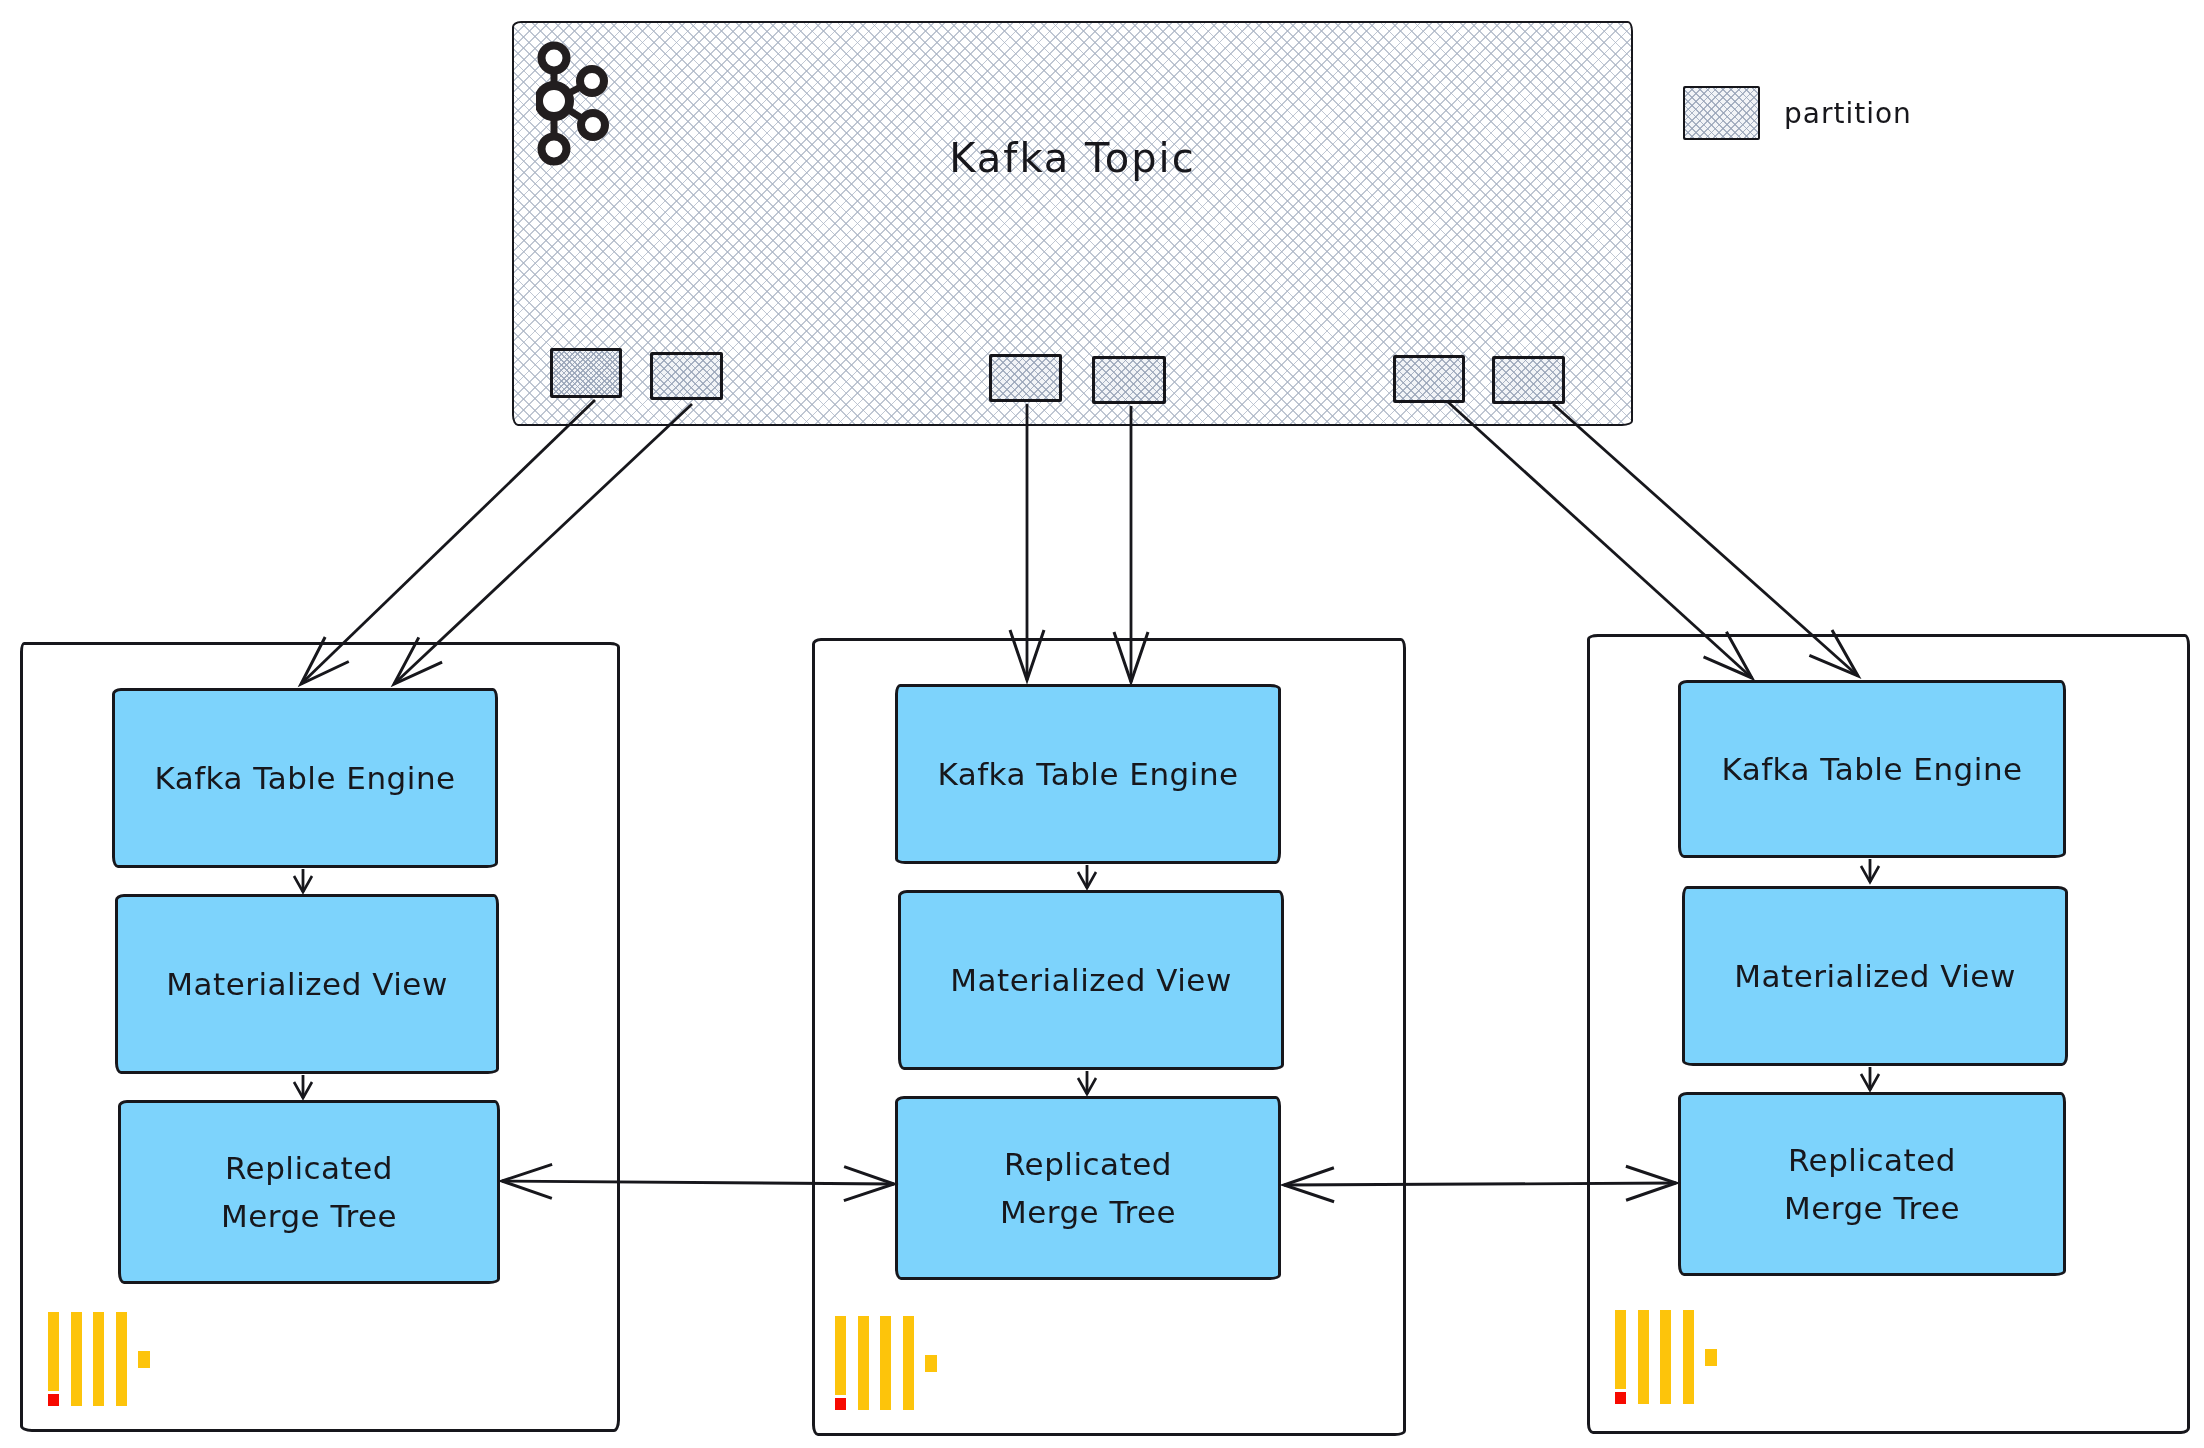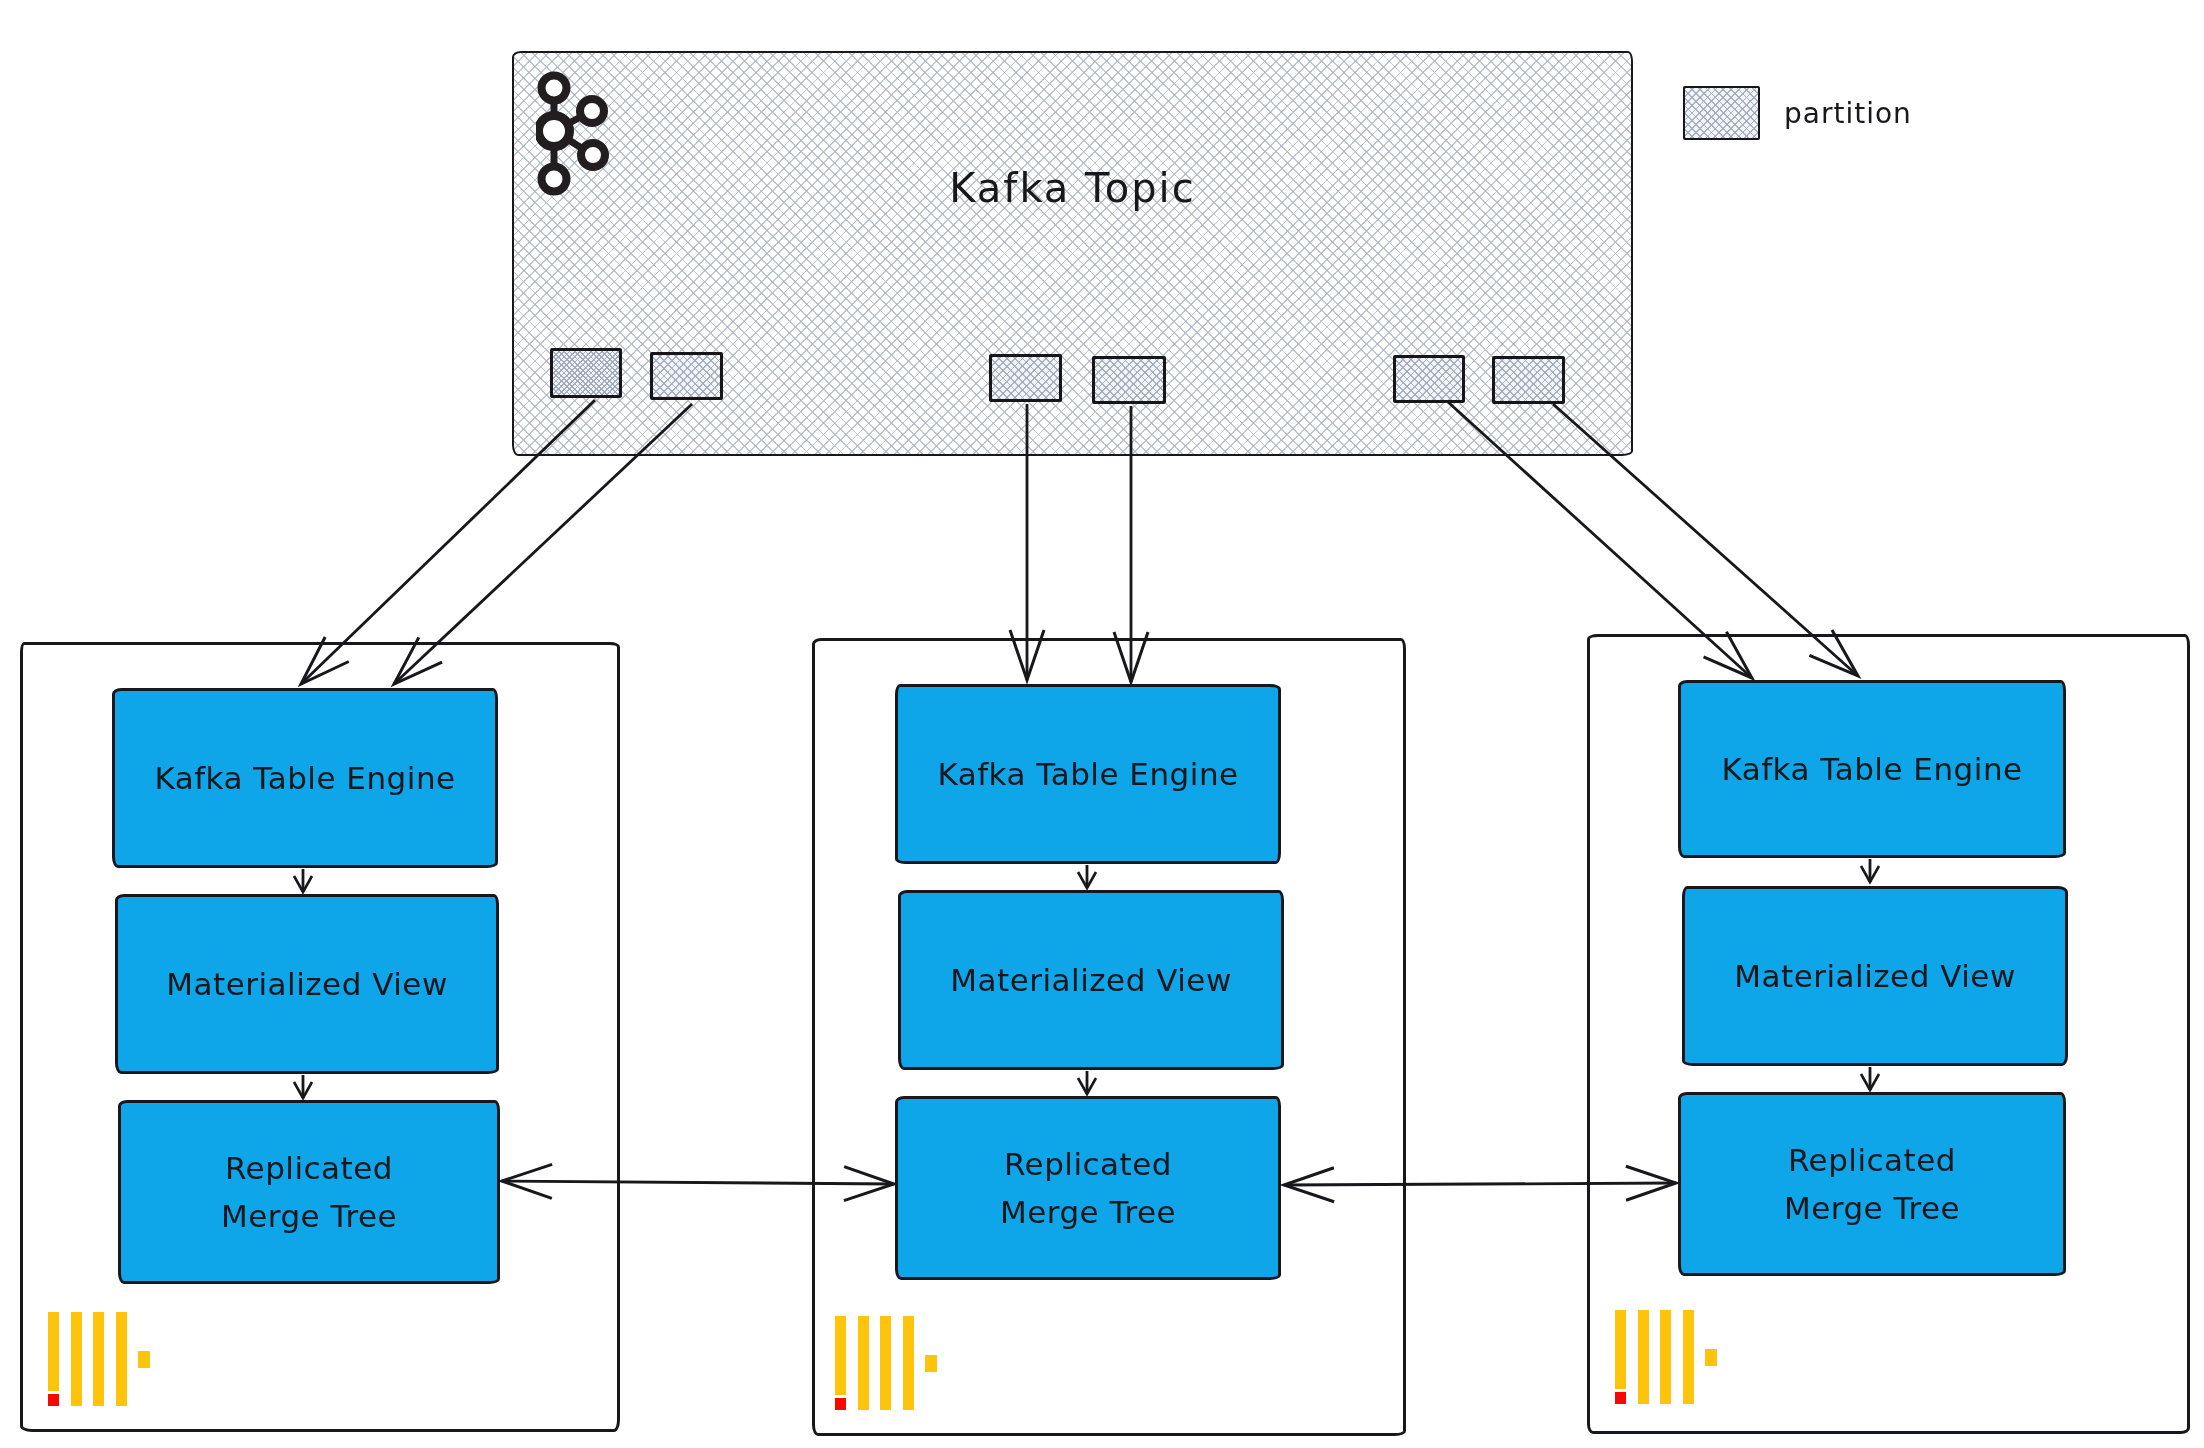--- a/index.html
+++ b/index.html
@@ -9,30 +9,29 @@
     background:#ffffff;
     font-family:"DejaVu Sans", sans-serif;
     color:#17171c;
     overflow:hidden;
   }
   
   .sketch{
     position:absolute;
     border:3px solid #17171c;
     border-radius:9px 5px 11px 6px / 6px 10px 5px 11px;
-    background:#0ea5e9;
+    background:#7dd3fc;
     box-sizing:border-box;
   }
   
   .hatch-bg{
     background-color:#ffffff;
     background-image:
       repeating-linear-gradient(45deg,  rgba(170,180,196,.75) 0, rgba(170,180,196,.75) 1.3px, transparent 1.3px, transparent 8px),
       repeating-linear-gradient(135deg, rgba(170,180,196,.75) 0, rgba(170,180,196,.75) 1.3px, transparent 1.3px, transparent 8px);
-    margin-top: 30px;
   }
   .hatch-part{
     background-color:#f2f4f7;
     background-image:
       repeating-linear-gradient(45deg,  rgba(150,162,182,.8) 0, rgba(150,162,182,.8) 1.3px, transparent 1.3px, transparent 5.5px),
       repeating-linear-gradient(135deg, rgba(150,162,182,.8) 0, rgba(150,162,182,.8) 1.3px, transparent 1.3px, transparent 5.5px);
   }
   .hatch-dense{
     background-image:
       repeating-linear-gradient(45deg,  rgba(150,162,182,.85) 0, rgba(150,162,182,.85) 1.2px, transparent 1.2px, transparent 3.8px),

